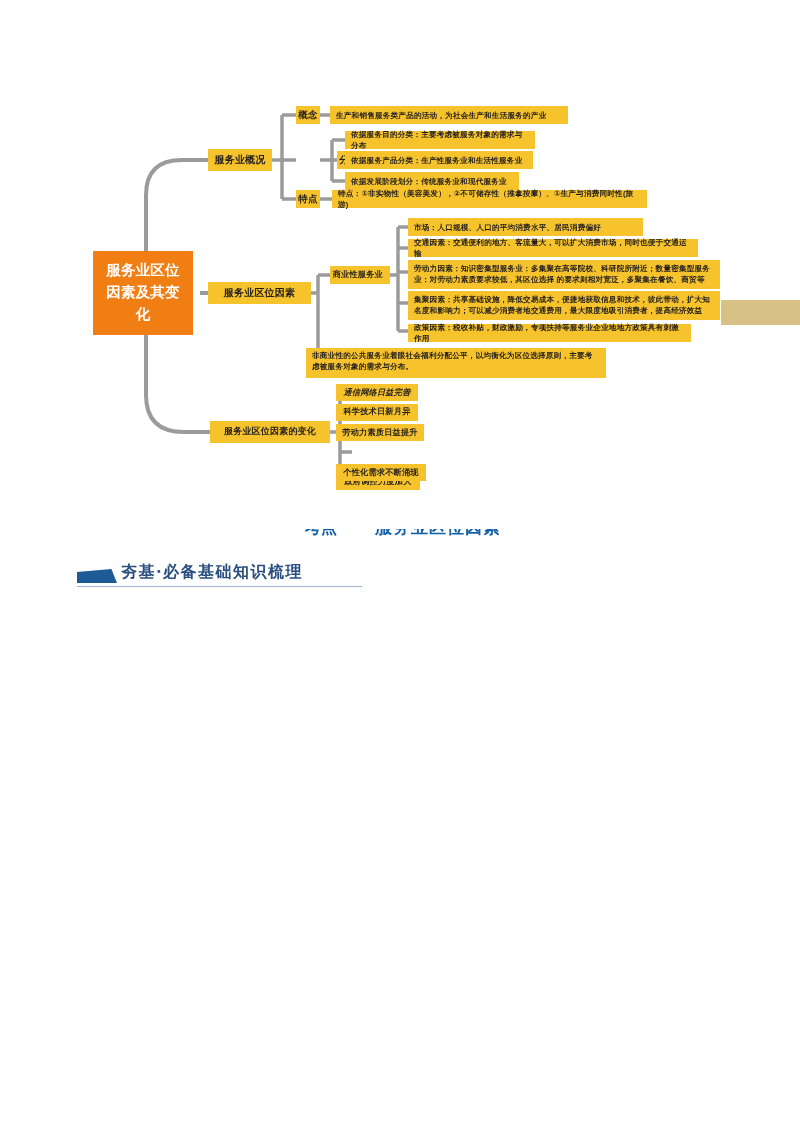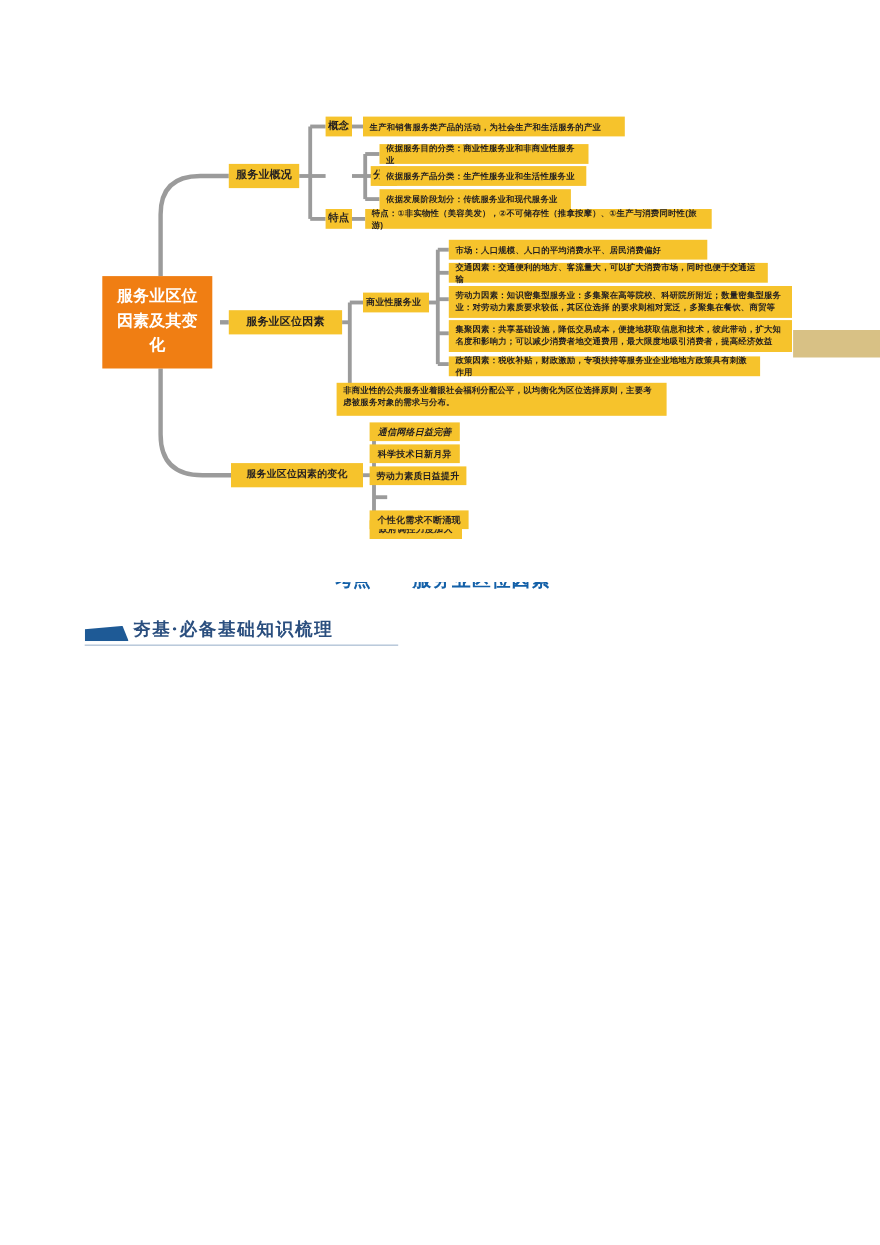--- a/index.html
+++ b/index.html
@@ -227,21 +227,21 @@
       <span>概念</span>
     </div>
     <div class="node node-leaf" style="left:330px; top:106px; width:238px; height:18px;">
       <span>生产和销售服务类产品的活动，为社会生产和生活服务的产业</span>
     </div>
 
     <div class="node node-yellow" style="left:296px; top:151px; width:24px; height:18px; justify-content:center;margin-left:41px;">
       <span>分类</span>
     </div>
     <div class="node node-leaf" style="left:345px; top:131px; width:190px; height:18px;">
-      <span>依据服务目的分类：商业性服务业和非商业性服务业</span>
+      <span>依据服务目的分类：主要考虑被服务对象的需求与分布</span>
     </div>
     <div class="node node-leaf" style="left:345px; top:151px; width:188px; height:18px;">
       <span>依据服务产品分类：生产性服务业和生活性服务业</span>
     </div>
     <div class="node node-leaf" style="left:345px; top:172px; width:174px; height:18px;">
       <span>依据发展阶段划分：传统服务业和现代服务业</span>
     </div>
 
     <div class="node node-yellow" style="left:296px; top:190px; width:24px; height:18px; justify-content:center;">
       <span>特点</span>
@@ -278,21 +278,21 @@
       <span>非商业性的公共服务业着眼社会福利分配公平，以均衡化为区位选择原则，主要考虑被服务对象的需求与分布。</span>
     </div>
 
     <div class="node node-yellow l1" style="left:210px; top:421px; width:120px; height:22px; justify-content:center; font-size:9px;">
       <span>服务业区位因素的变化</span>
     </div>
 
     <div class="node node-leaf" style="left:336px; top:384px; width:82px; height:17px; justify-content:center; font-size:8.2px;font-style:italic;">
       <span>通信网络日益完善</span>
     </div>
-    <div class="node node-leaf" style="left:336px; top:404px; width:82px; height:17px; justify-content:center; font-size:8.2px;">
+    <div class="node node-leaf" style="left:336px; top:404px; width:82px; height:17px; justify-content:center; font-size:8.2px;align-items:flex-end;">
       <span>科学技术日新月异</span>
     </div>
     <div class="node node-leaf" style="left:336px; top:424px; width:88px; height:17px; justify-content:center; font-size:8.2px;">
       <span>劳动力素质日益提升</span>
     </div>
     <div class="node node-leaf" style="left:336px; top:444px; width:84px; height:17px; justify-content:center; font-size:8.2px;margin-top:29px;">
       <span>政府调控力度加大</span>
     </div>
     <div class="node node-leaf" style="left:336px; top:464px; width:90px; height:17px; justify-content:center; font-size:8.2px;">
       <span>个性化需求不断涌现</span>

